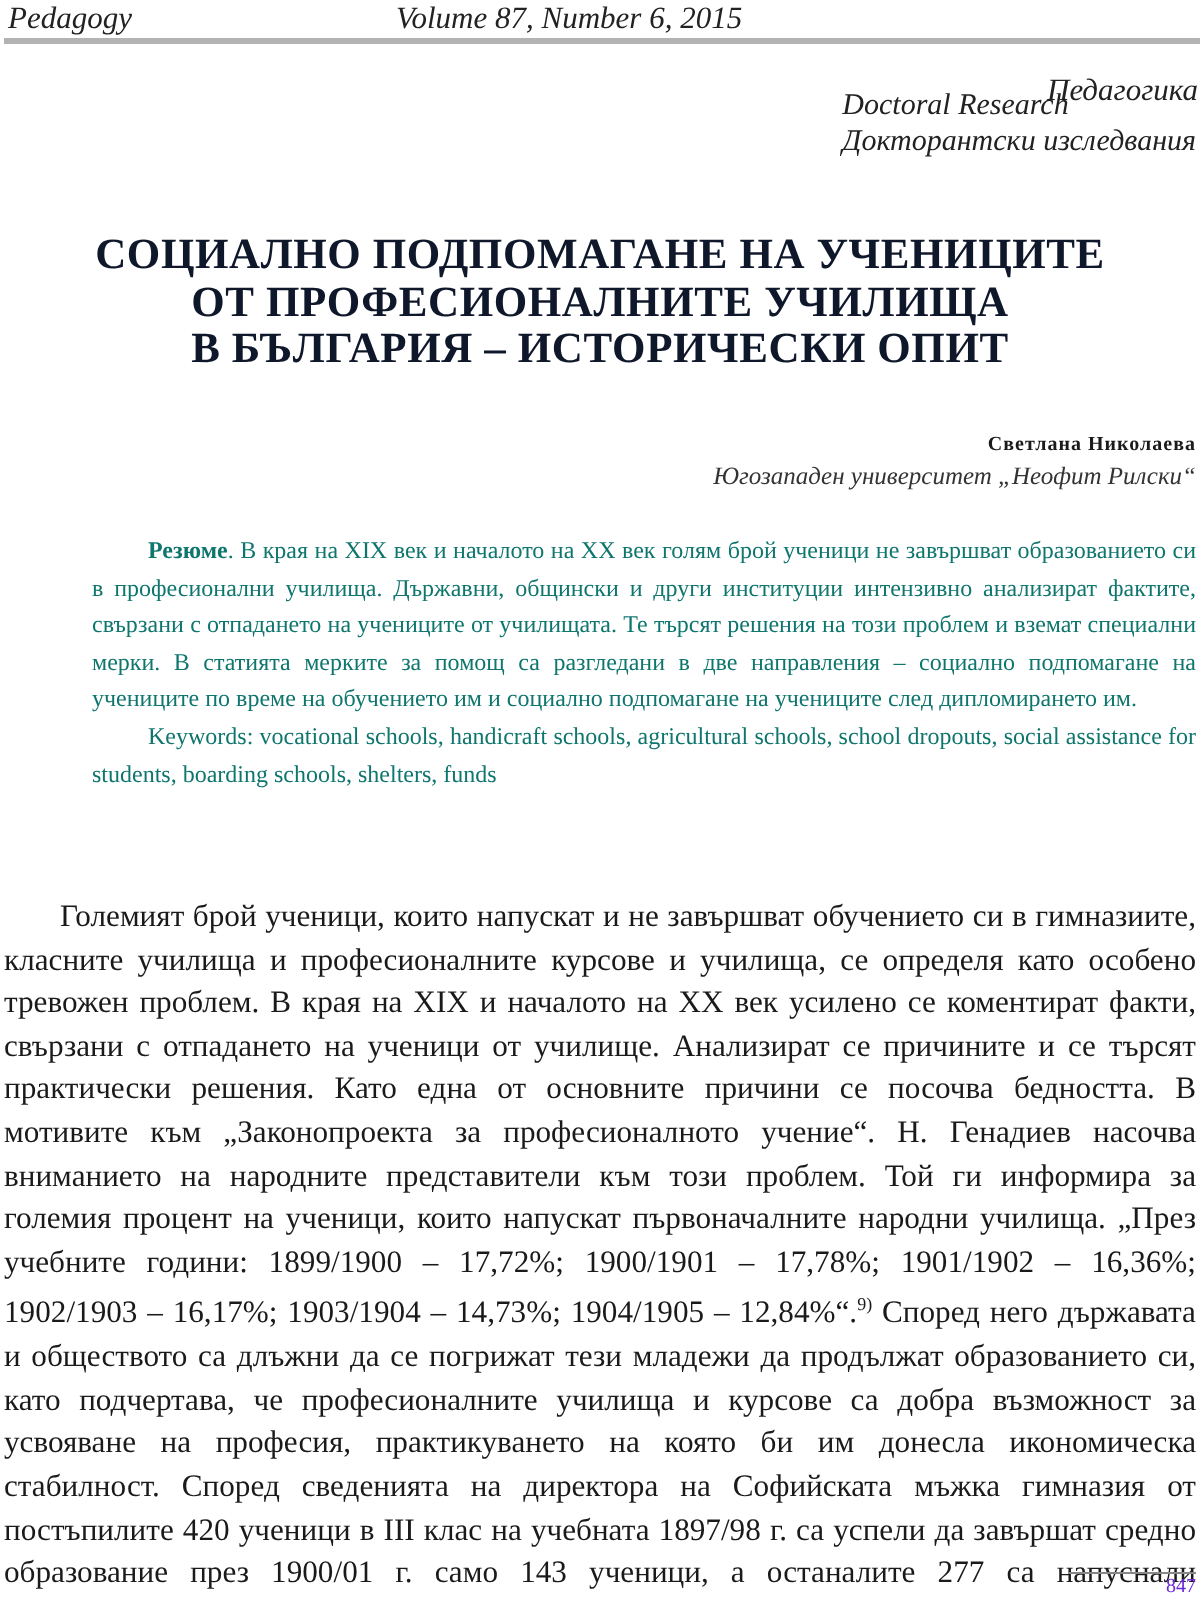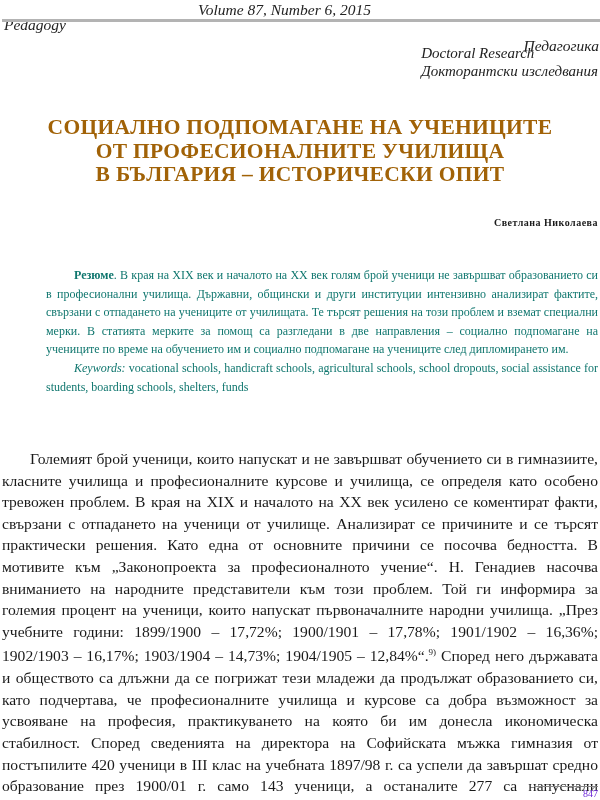--- a/index.html
+++ b/index.html
@@ -4,46 +4,46 @@
   <style>
     html, body { margin: 0; padding: 0; background: #ffffff; }
     body {
       width: 600px; height: 800px; overflow: hidden; position: relative;
       font-family: "Liberation Serif", "DejaVu Serif", serif; color: #1a1a1a;
     }
     .running-head {
       position: absolute; left: 2px; right: 0; top: 0; height: 20px;
       font-style: italic; font-size: 15.5px; line-height: 18px; color: #222;
     }
-    .running-head .left { position: absolute; left: 2px; top: 16px; }
+    .running-head .left { position: absolute; left: 2px; top: 1px; }
     .running-head .center { position: absolute; left: 196px; top: 1px; }
     .running-head .right { position: absolute; right: 1px; top: 1px; margin-top: 36px; }
     .head-rule {
       position: absolute; left: 2px; right: 0; top: 19px; height: 3px; background: #b3b3b3;
     }
     .section-label {
       position: absolute; right: 2px; top: 44px; 
       font-style: italic; font-size: 15px; line-height: 18px; color: #222;
     }
     .title {
       position: absolute; left: 0; right: 0; top: 116px; text-align: center;
-      font-weight: bold; font-size: 21.5px; line-height: 23.5px; letter-spacing: 0.3px; color: #a16207;
+      font-weight: bold; font-size: 21.5px; line-height: 23.5px; letter-spacing: 0.3px; color: #0f172a;
     }
     .author-block {
       position: absolute; right: 2px; top: 214px; text-align: right;
     }
     .author-name { font-weight: bold; font-size: 10px; line-height: 17px; letter-spacing: 0.5px; }
     .affiliation { font-style: italic; font-size: 12.5px; line-height: 15px; color: #333; }
     .abstract {
       position: absolute; left: 46px; right: 2px; top: 266px;
       font-size: 12px; line-height: 18.6px; text-align: justify; color: #0f766e;
     }
     .abstract p { margin: 0; text-indent: 28px; }
     .abstract .label-bold { font-weight: bold; }
-    .abstract .label-italic { font-style: italic; }
+    .abstract .label-italic { }
     .body-text {
       position: absolute; left: 2px; right: 2px; top: 448px;
       font-size: 15.6px; line-height: 21.6px; text-align: justify; color: #1a1a1a;
     }
     .body-text p { margin: 0; text-indent: 28px; }
     .footer-rule {
       position: absolute; left: 534px; right: 2px; top: 786px; height: 1px; background: #888;
     }
     .page-number {
       position: absolute; right: 2px; top: 787px; font-size: 10px; line-height: 14px; color: #6d28d9;
@@ -65,20 +65,21 @@
 </div>
 
 <div class="title">
   <div>СОЦИАЛНО ПОДПОМАГАНЕ НА УЧЕНИЦИТЕ</div>
   <div>ОТ ПРОФЕСИОНАЛНИТЕ УЧИЛИЩА</div>
   <div>В БЪЛГАРИЯ – ИСТОРИЧЕСКИ ОПИТ</div>
 </div>
 
 <div class="author-block">
   <div class="author-name">Светлана Николаева</div>
+  <div class="affiliation">Югозападен университет „Неофит Рилски“</div>
 </div>
 
 <div class="abstract">
   <p><span class="label-bold">Резюме</span><span>. В края на XIX век и началото на XX век голям брой ученици не завършват образованието си в професионални училища. Държавни, общински и други институции интензивно анализират фактите, свързани с отпадането на учениците от училищата. Те търсят решения на този проблем и вземат специални мерки. В статията мерките за помощ са разгледани в две направления – социално подпомагане на учениците по време на обучението им и социално подпомагане на учениците след дипломирането им.</span></p>
   <p><span class="label-italic">Keywords:</span><span> vocational schools, handicraft schools, agricultural schools, school dropouts, social assistance for students, boarding schools, shelters, funds</span></p>
 </div>
 
 <div class="body-text">
   <p><span>Големият брой ученици, които напускат и не завършват обучението си в гимназиите, класните училища и професионалните курсове и училища, се определя като особено тревожен проблем. В края на XIX и началото на XX век усилено се коментират факти, свързани с отпадането на ученици от училище. Анализират се причините и се търсят практически решения. Като една от основните причини се посочва бедността. В мотивите към „Законопроекта за професионалното учение“. Н. Генадиев насочва вниманието на народните представители към този проблем. Той ги информира за големия процент на ученици, които напускат първоначалните народни училища. „През учебните години: 1899/1900 – 17,72%; 1900/1901 – 17,78%; 1901/1902 – 16,36%; 1902/1903 – 16,17%; 1903/1904 – 14,73%; 1904/1905 – 12,84%“.</span><sup style="font-size:9px;">9)</sup><span> Според него държавата и обществото са длъжни да се погрижат тези младежи да продължат образованието си, като подчертава, че професионалните училища и курсове са добра възможност за усвояване на професия, практикуването на която би им донесла икономическа стабилност. Според сведенията на директора на Софийската мъжка гимназия от постъпилите 420 ученици в III клас на учебната 1897/98 г. са успели да завършат средно образование през 1900/01 г. само 143 ученици, а останалите 277 са напуснали гимназията. По това време средният брой на учениците в гимназиите годишно е 7000, а в градските класни</span></p>
 </div>

